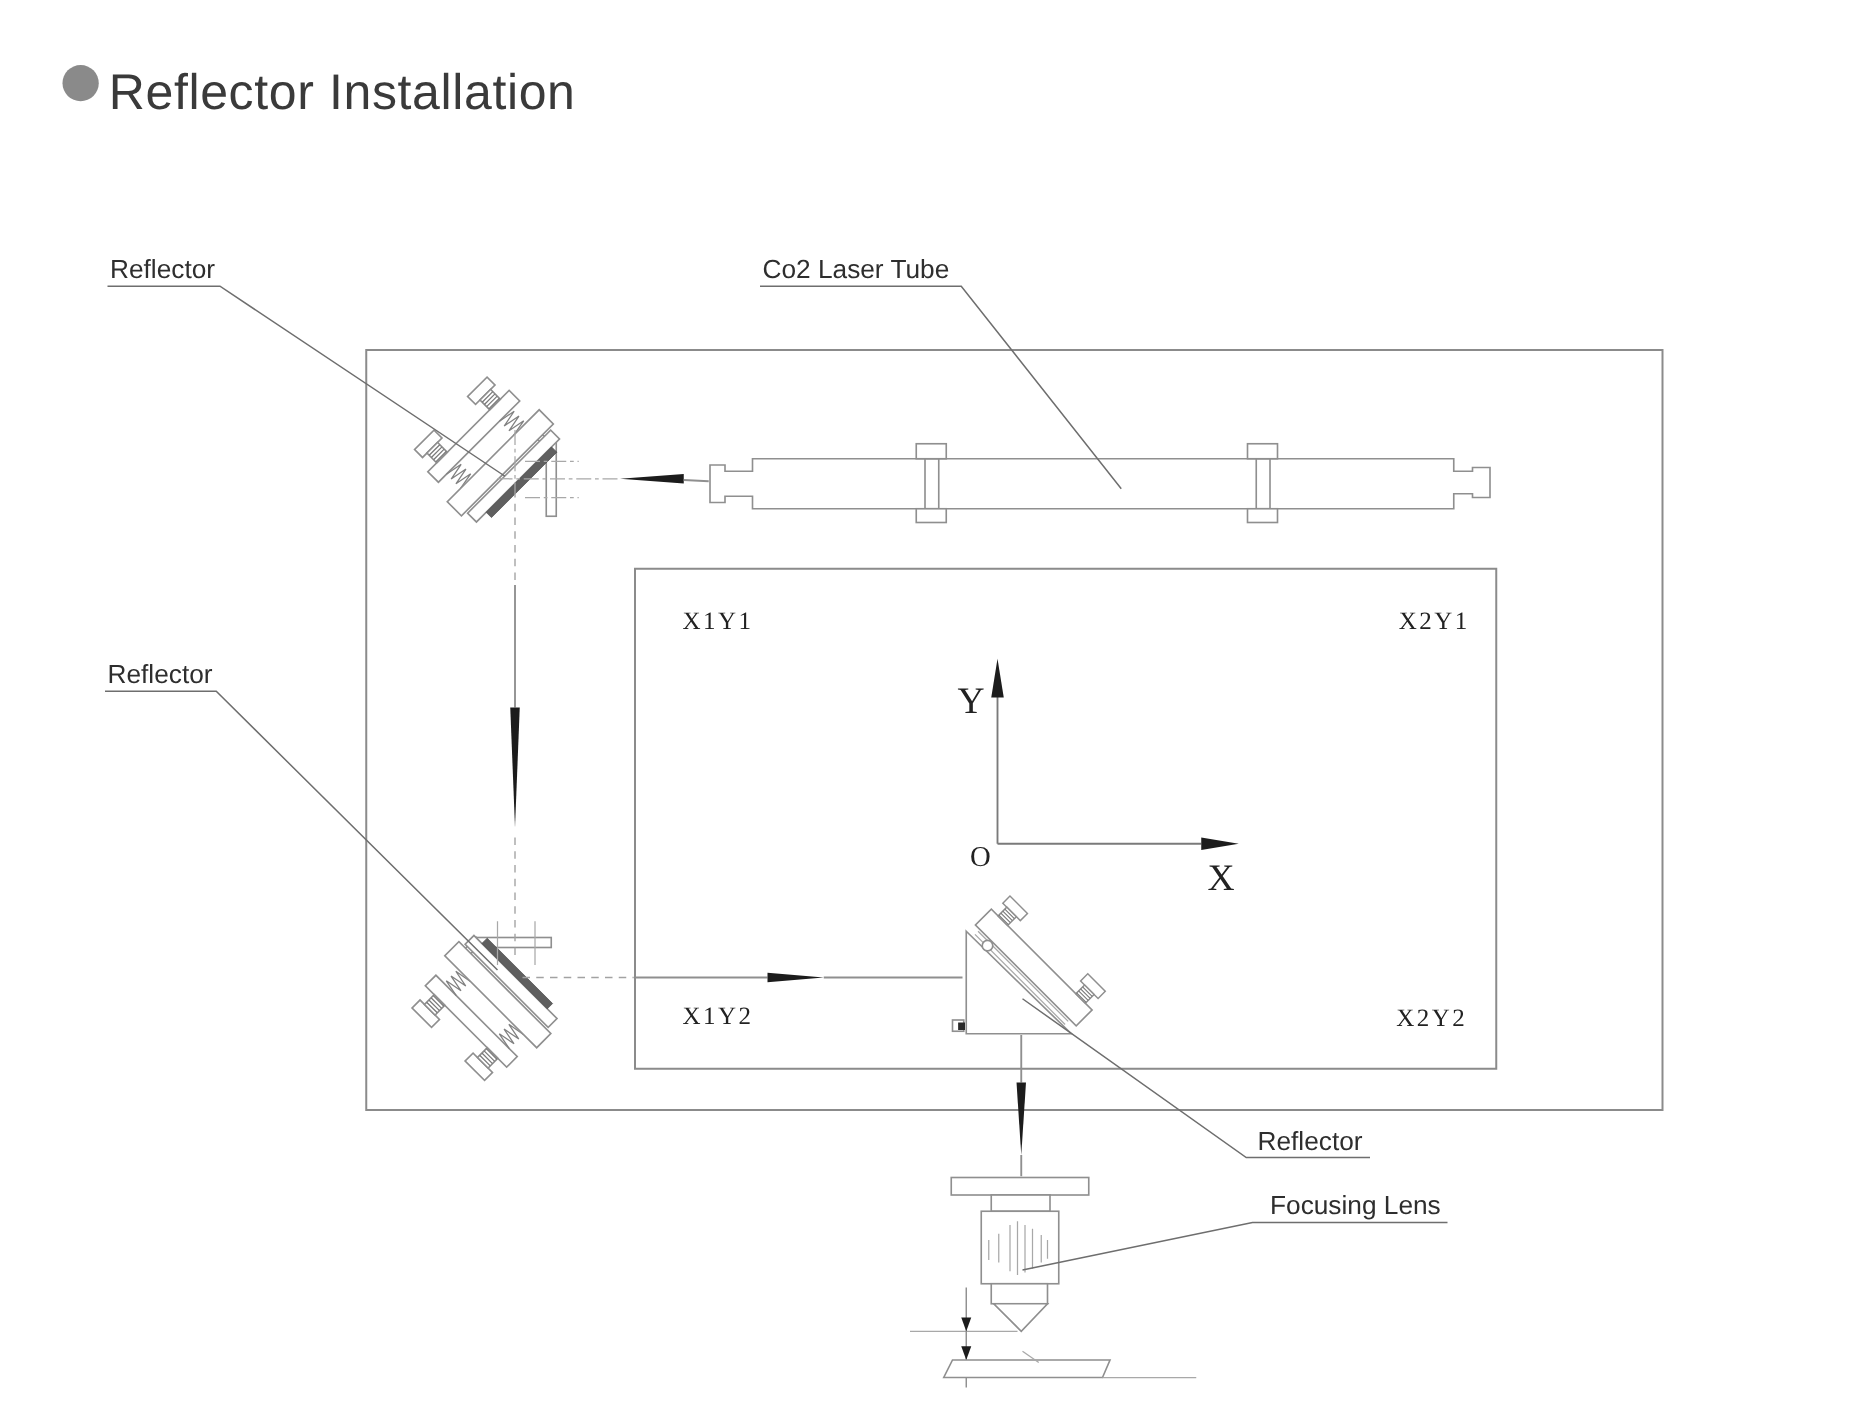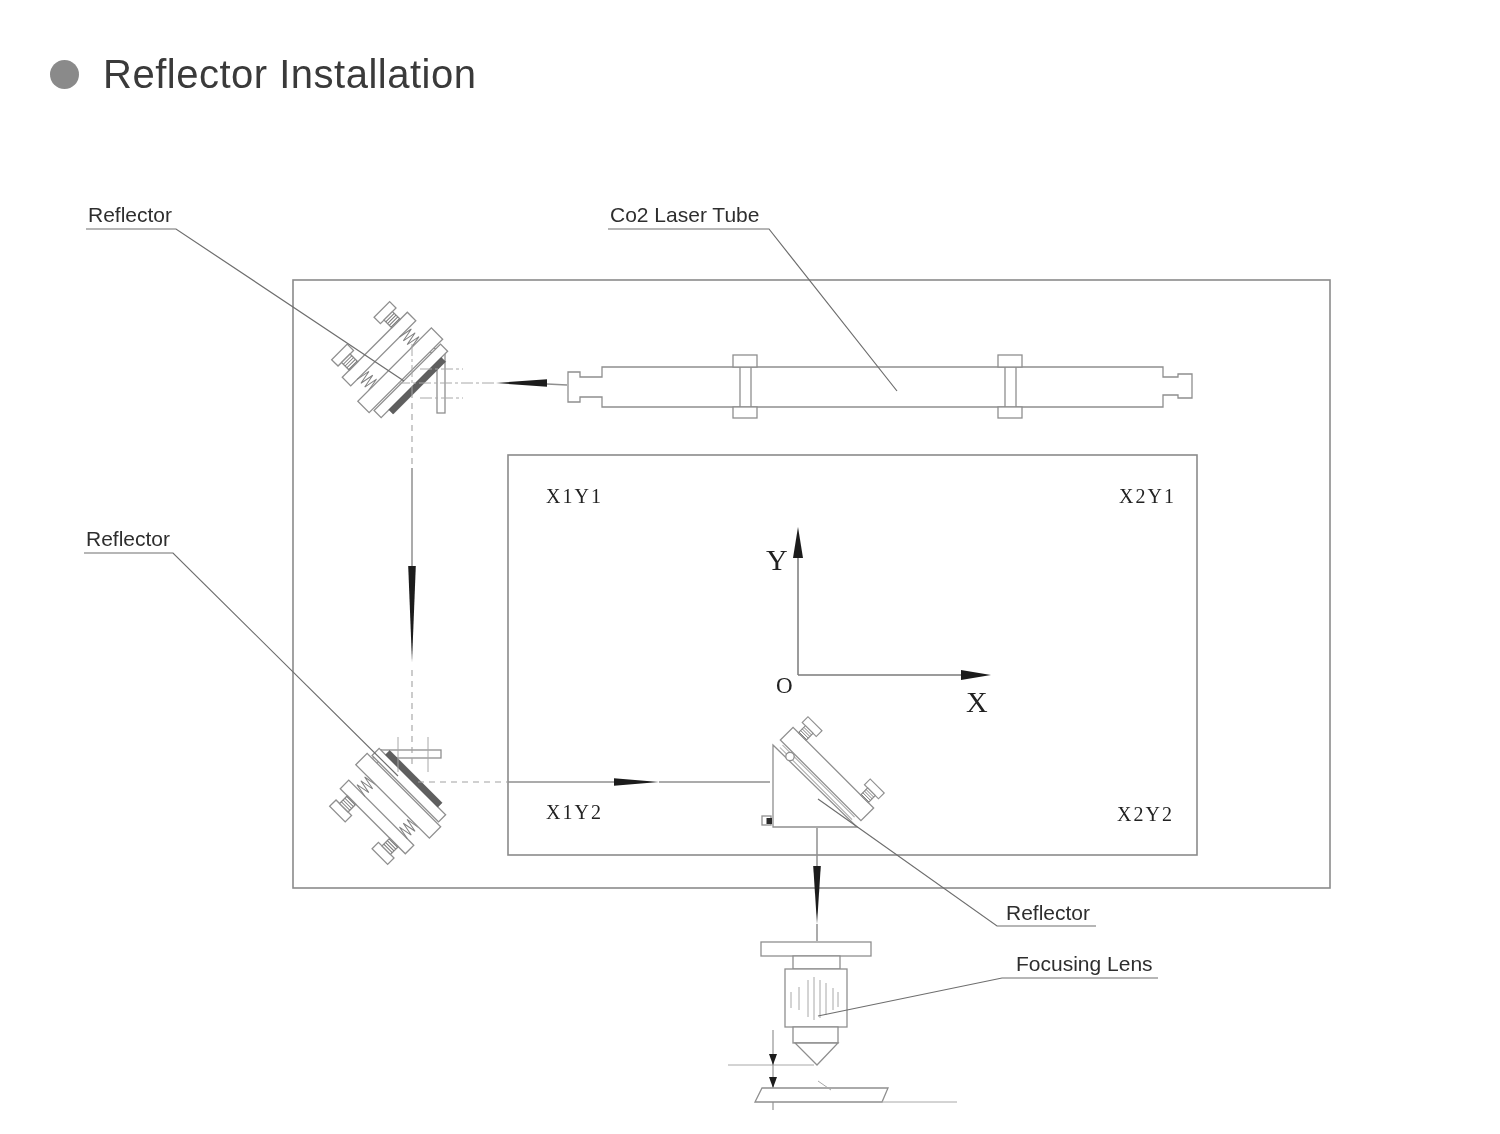--- a/index.html
+++ b/index.html
@@ -1,17 +1,17 @@
 <!DOCTYPE html>
 <html><head>
 <meta charset="utf-8">
 <style>
   html,body{margin:0;padding:0;background:#ffffff;}
   body{width:1500px;height:1134px;position:relative;font-family:"Liberation Sans",sans-serif;overflow:hidden;}
-  .title-row{position:absolute;left:50px;top:52px;display:flex;align-items:center;gap:24px;}
+  .title-row{position:absolute;left:50px;top:52px;display:flex;align-items:flex-start;gap:8px;}
   .title-bullet{width:29px;height:29px;border-radius:50%;}
   .page-title{font-size:40px;font-weight:500;color:#3a3a3a;letter-spacing:0.5px;}
   svg{position:absolute;left:0;top:0;}
   .frame{fill:none;stroke:#8b8b8b;stroke-width:1.6;}
   .part{fill:#ffffff;stroke:#8f8f8f;stroke-width:1.3;}
   .thin{fill:none;stroke:#a8a8a8;stroke-width:1;}
   .beam{fill:none;stroke:#8f8f8f;stroke-width:1.5;}
   .bdash{fill:none;stroke:#a2a2a2;stroke-width:1.1;stroke-dasharray:6 5;}
   .cdash{fill:none;stroke:#a8a8a8;stroke-width:1;stroke-dasharray:12 3 3 3;}
   .ah{fill:#1c1c1c;stroke:none;}

